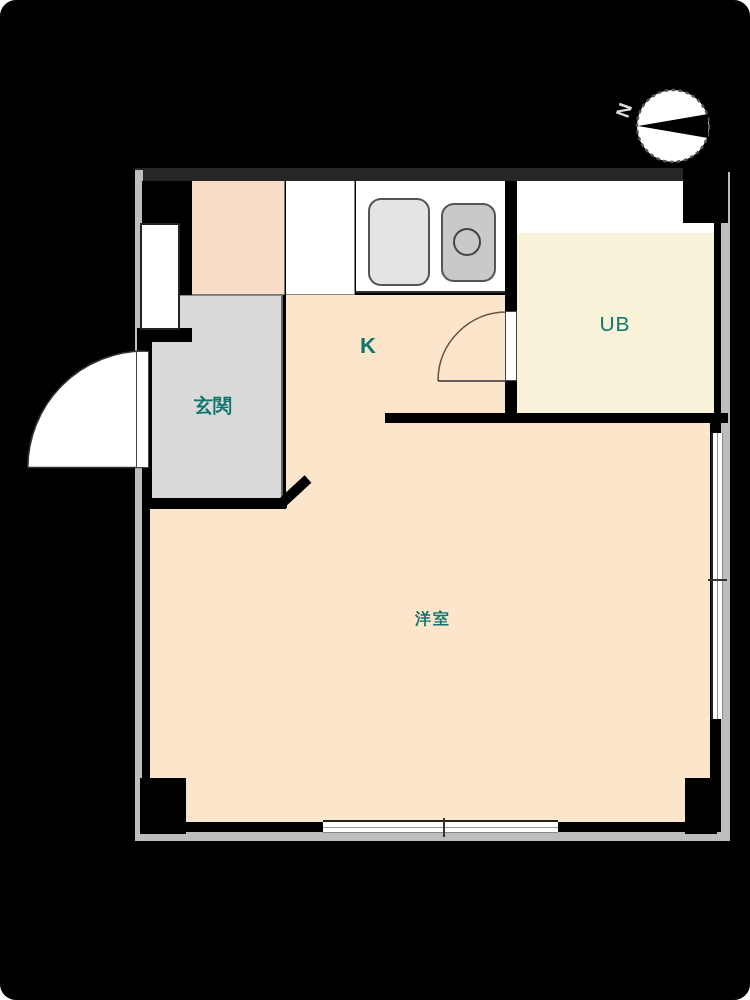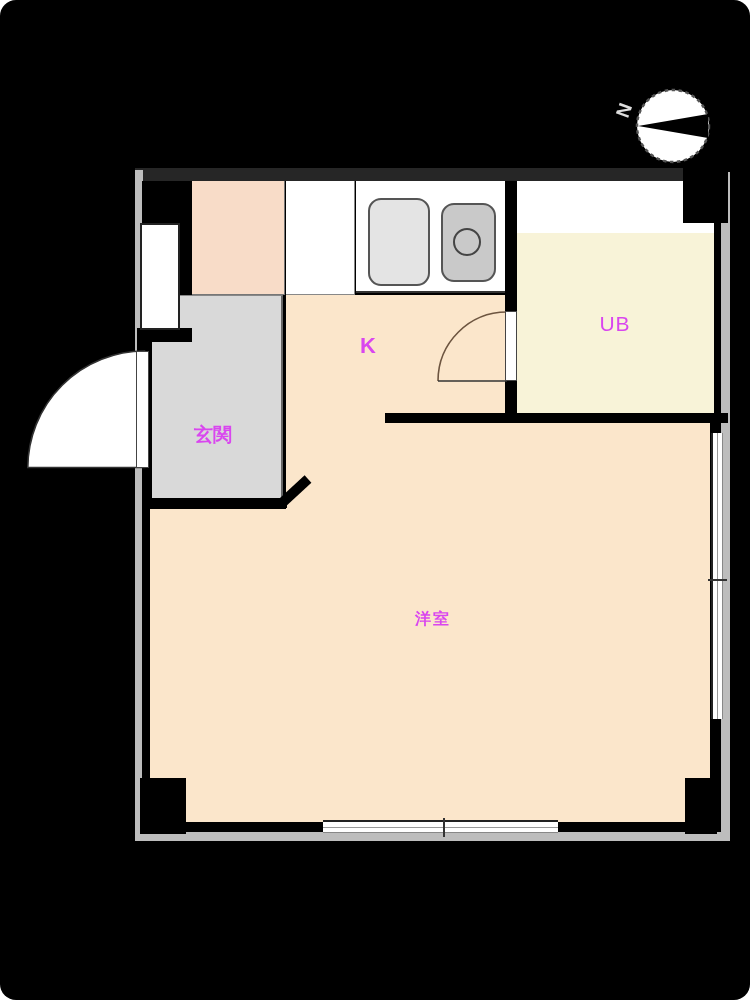--- a/index.html
+++ b/index.html
@@ -64,24 +64,24 @@
   .right-window{left:711px;top:433px;width:12px;height:286px;background:#fff;
     border-left:2px solid #222;border-right:1px solid #888;}
   .right-window .mid{position:absolute;left:4px;top:0;width:1px;height:100%;background:#999;}
   .right-window .tick{position:absolute;left:-5px;top:146px;width:19px;height:2px;background:#333;}
 
   
   .entrance-leaf{left:136px;top:351px;width:13px;height:117px;background:#fff;border:1px solid #444;}
   .kdoor-leaf{left:505px;top:311px;width:12px;height:70px;background:#fff;border:1px solid #444;}
 
   
-  .room-label{color:#d946ef;text-align:center;}
+  .room-label{color:#0f766e;text-align:center;}
   .lbl-k{left:338px;top:333px;width:60px;font-size:22px;font-weight:600;}
   .lbl-ub{left:580px;top:312px;width:70px;font-size:21px;letter-spacing:1px;}
-  .lbl-genkan{left:173px;top:422px;width:80px;font-size:19px;font-weight:600;}
+  .lbl-genkan{left:173px;top:393px;width:80px;font-size:19px;font-weight:600;}
   .lbl-west{left:388px;top:609px;width:90px;font-size:16px;font-weight:600;letter-spacing:2px;}
 
   svg{position:absolute;overflow:visible;}
 </style>
 </head>
 <body>
 
 <div class="canvas">
 
   <div class="abs outline-left"></div>

